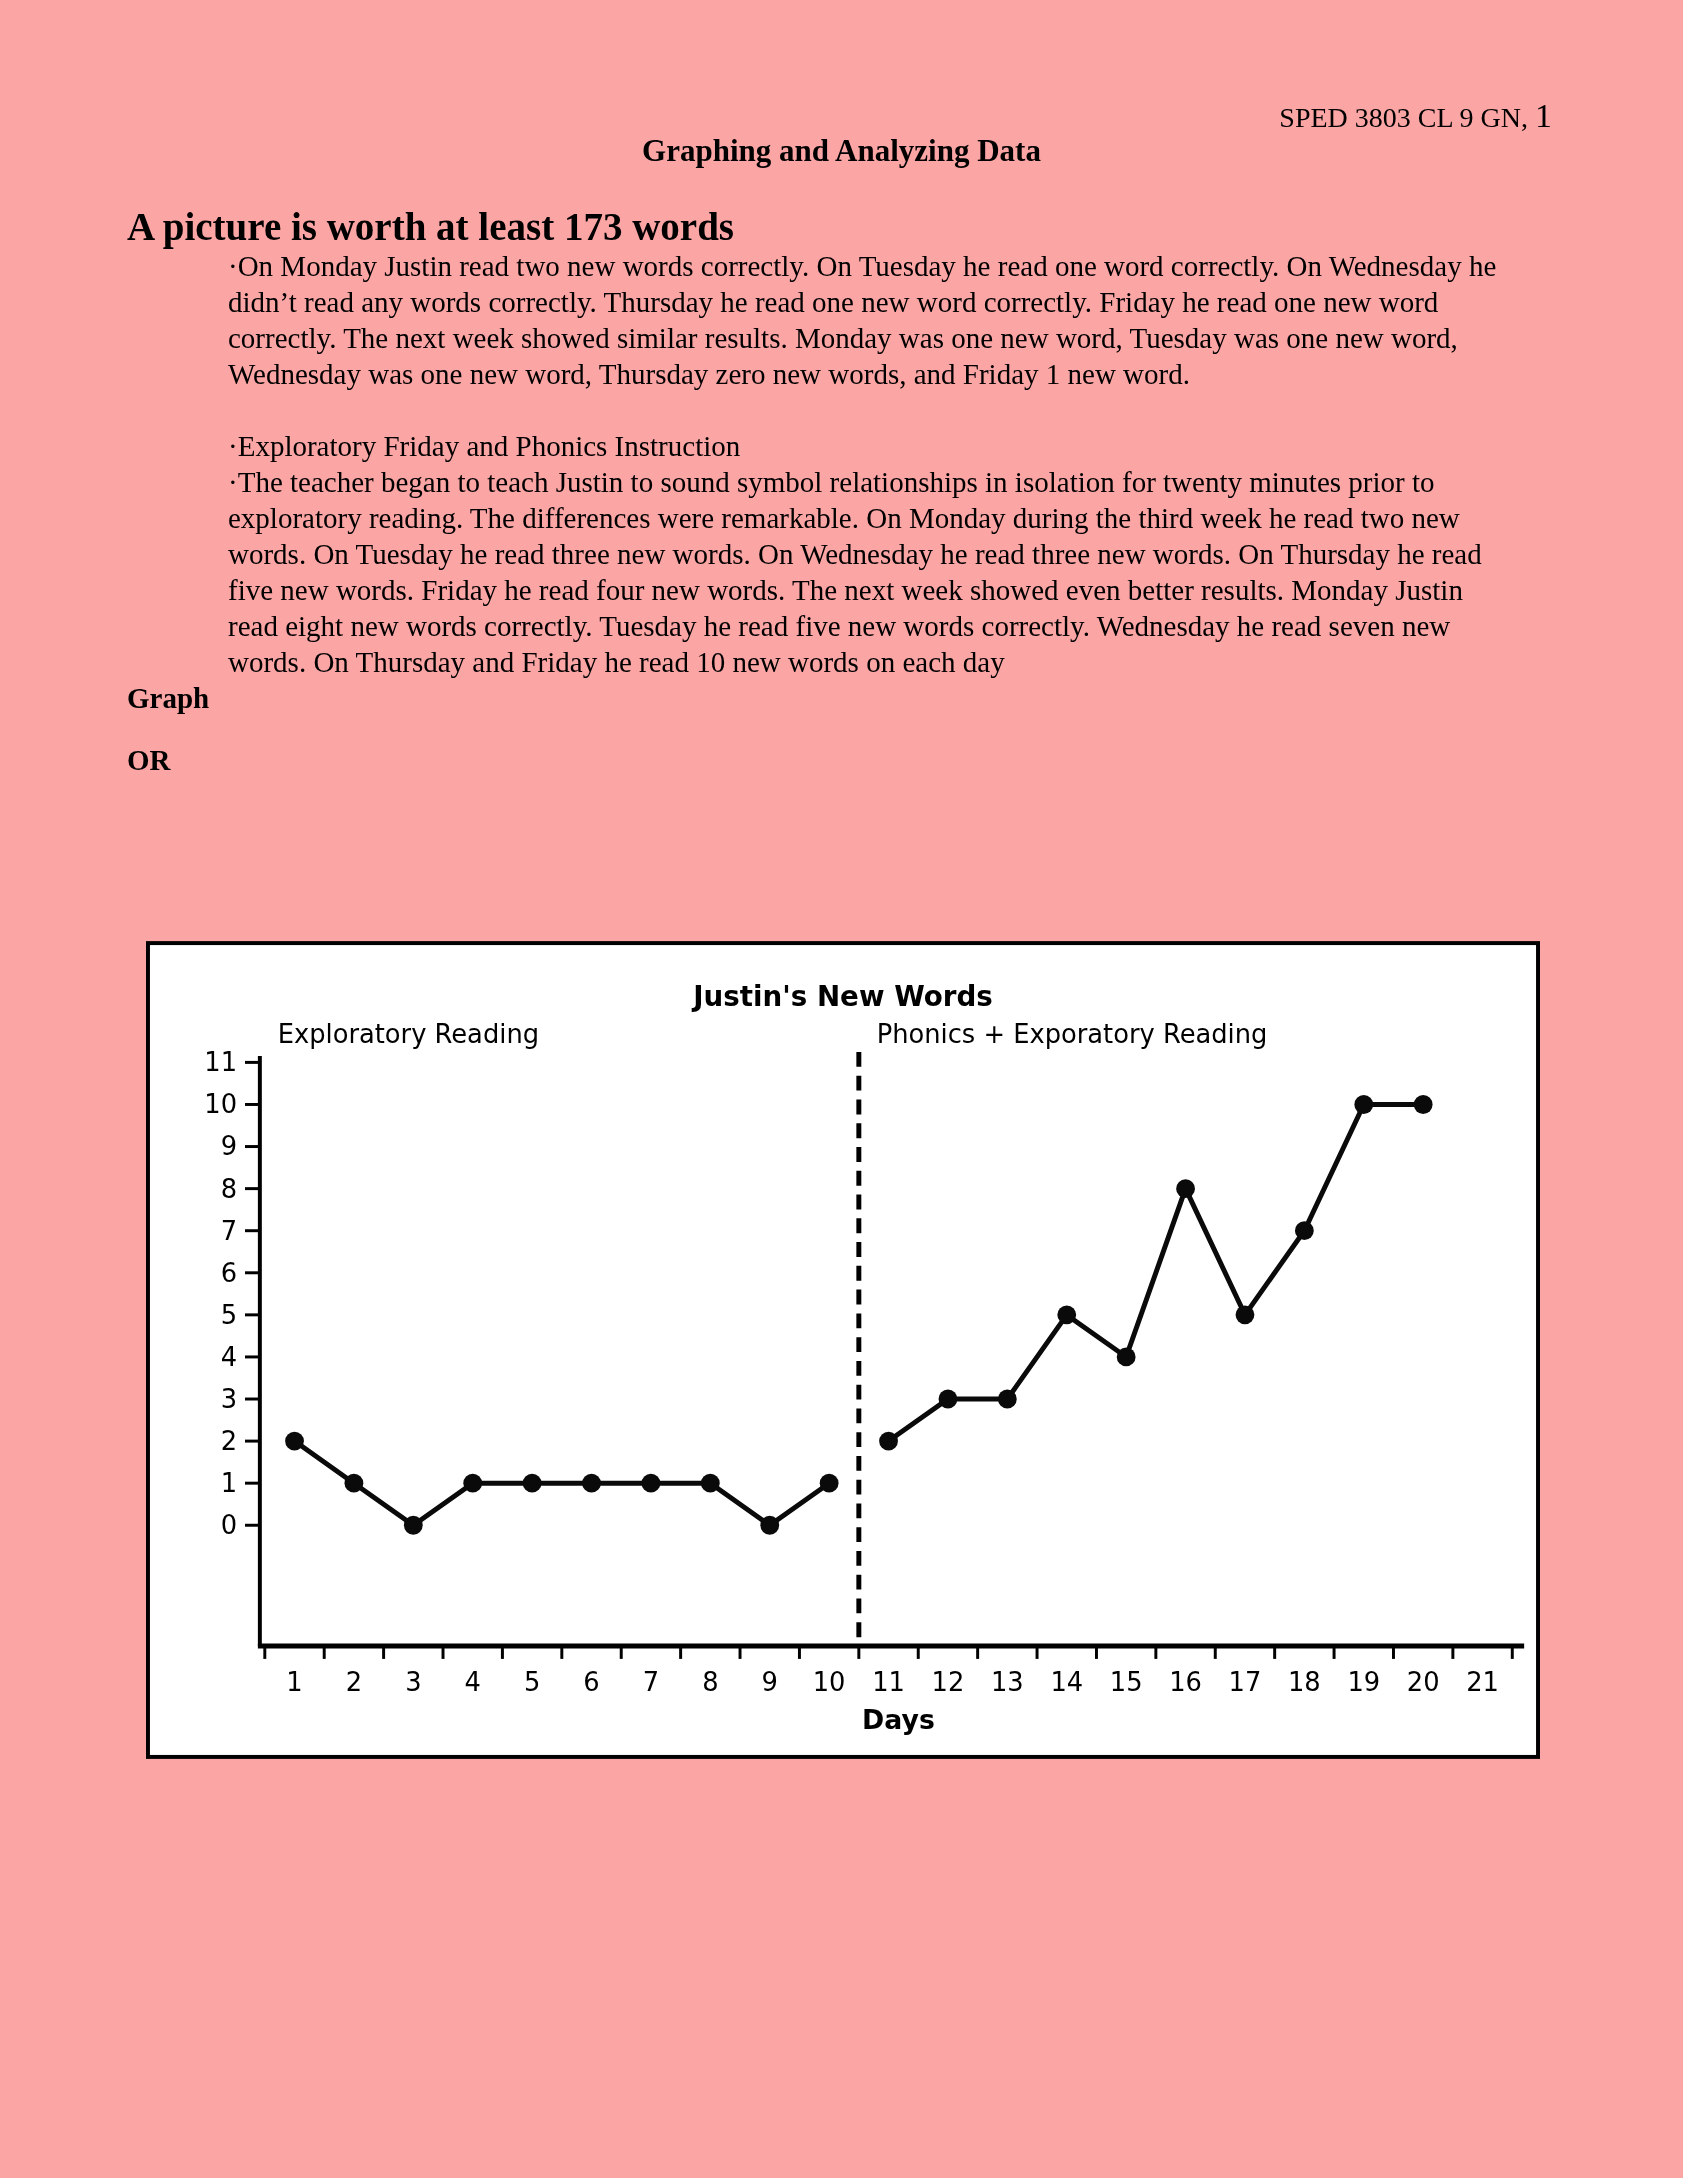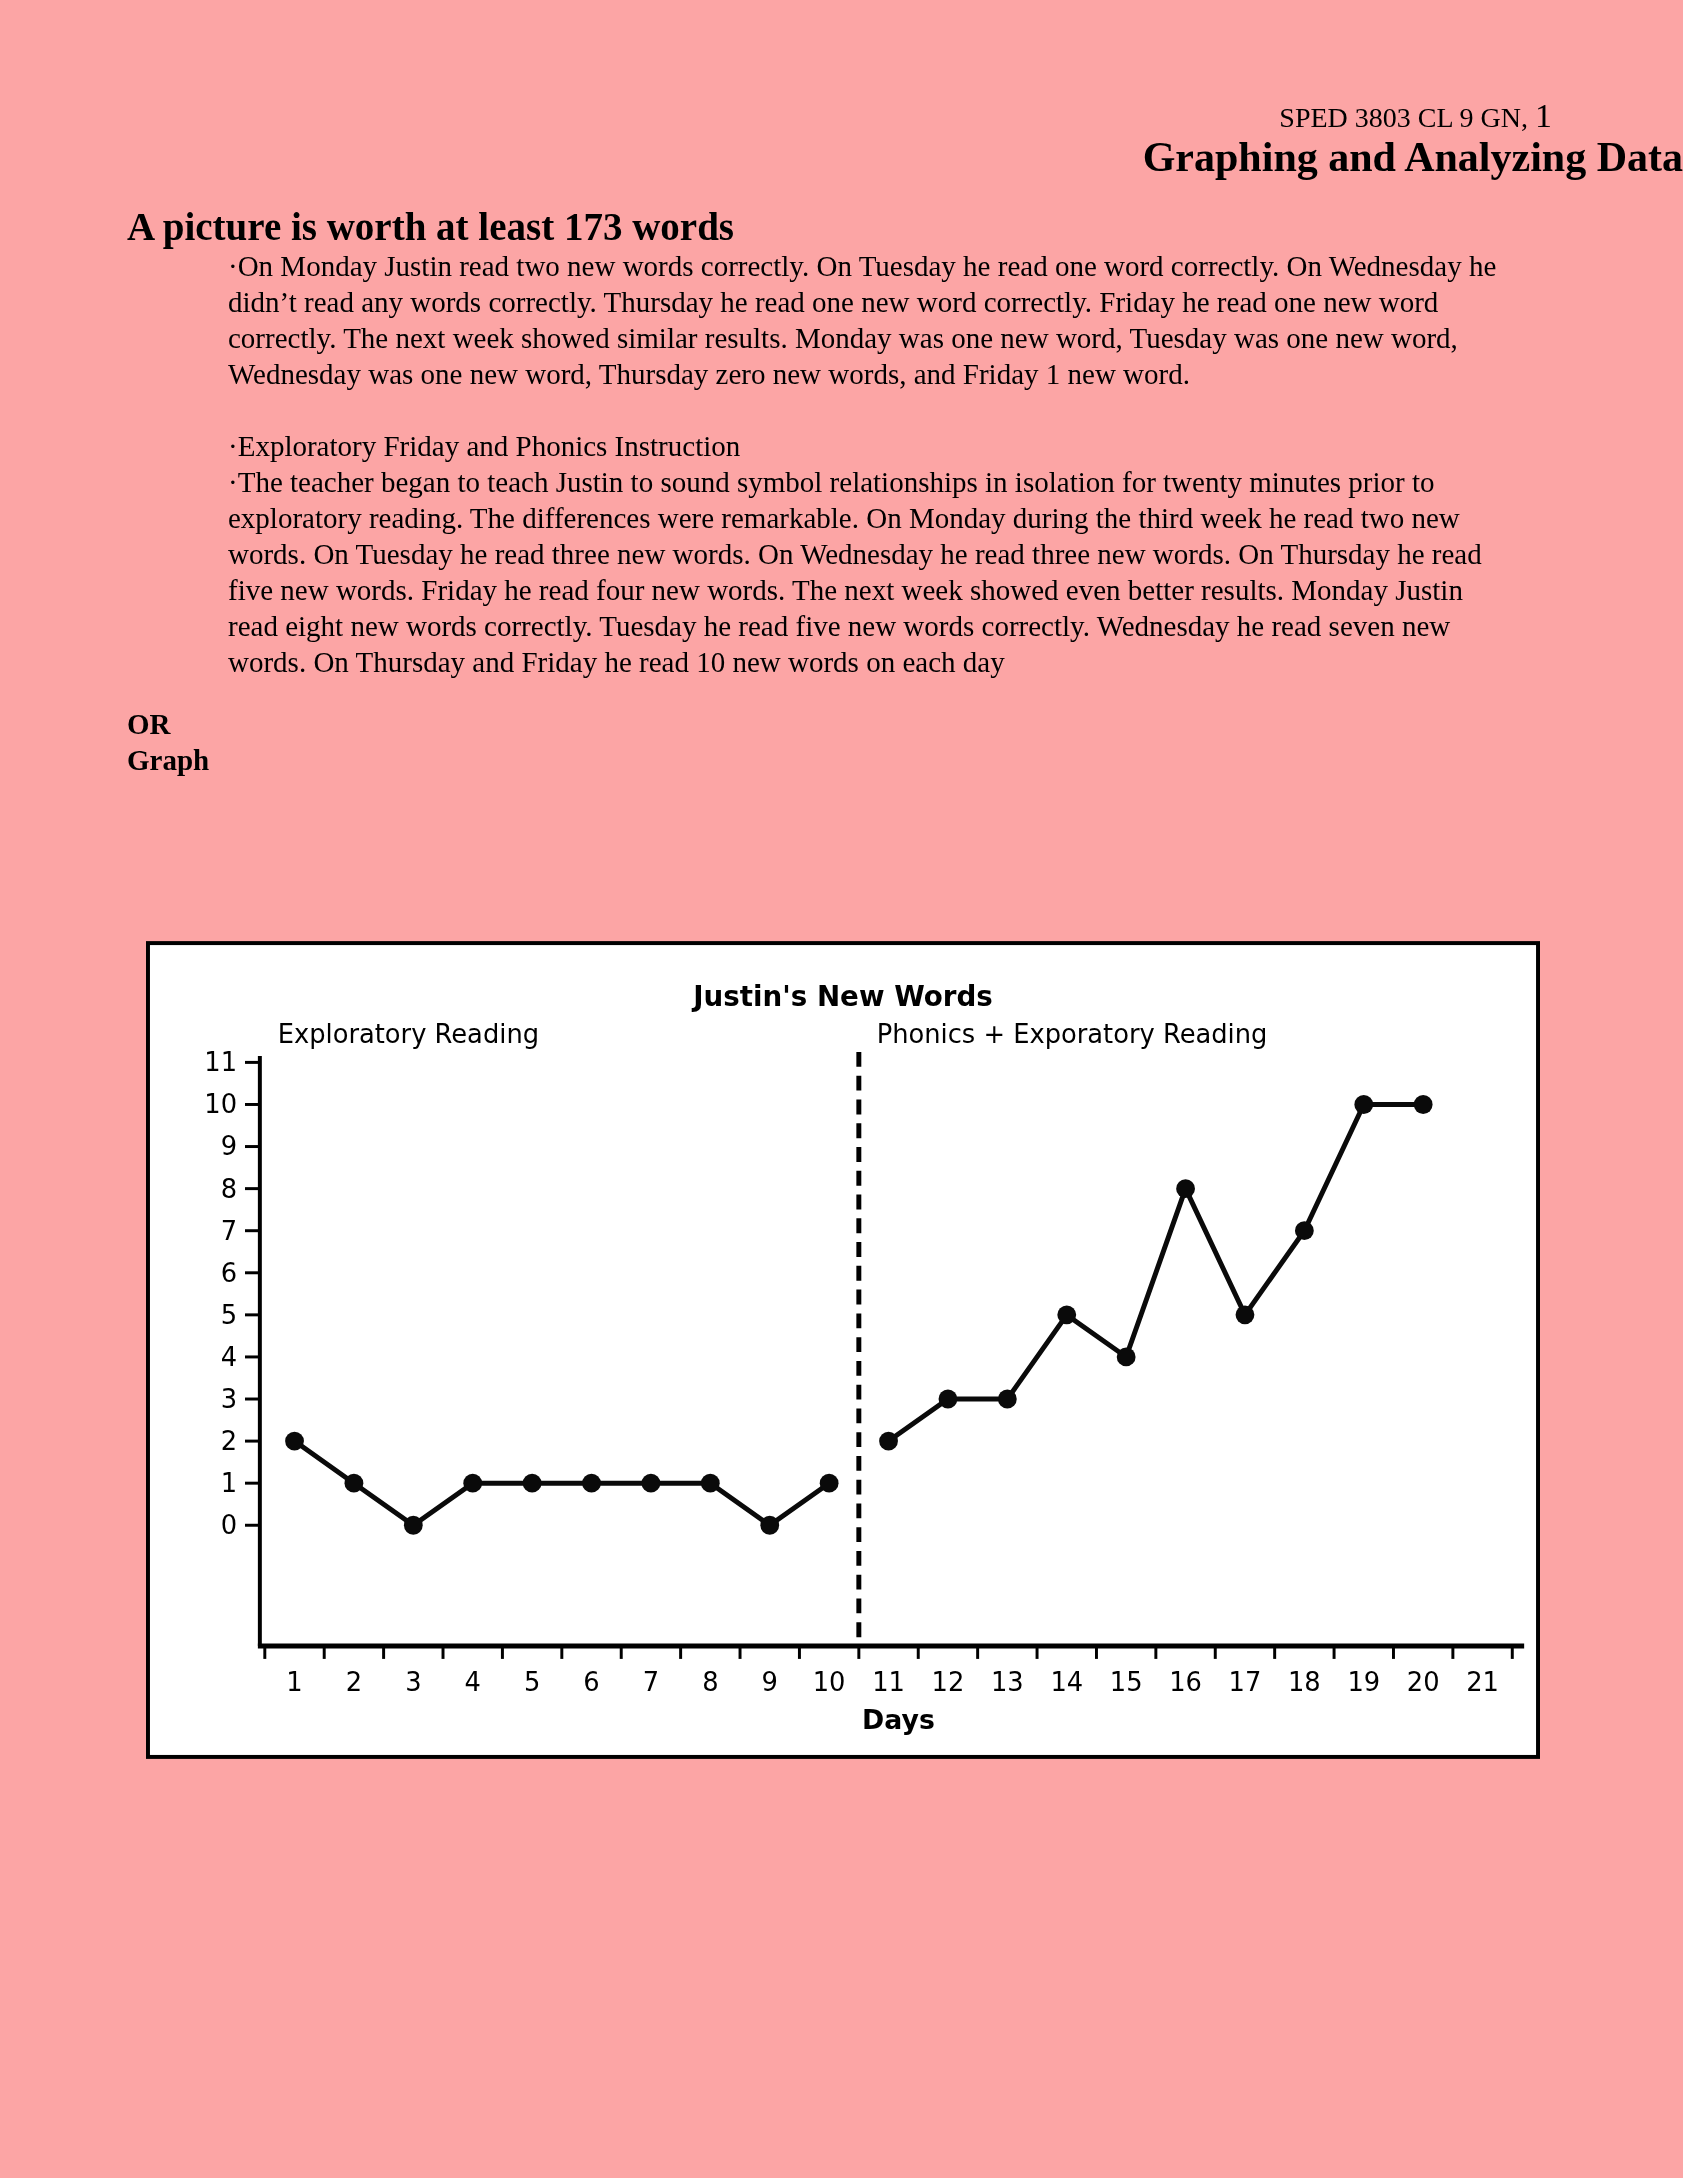--- a/index.html
+++ b/index.html
@@ -10,21 +10,21 @@
     font-family:"Liberation Serif", serif;
     overflow:hidden;
   }
   .header{
     position:absolute;top:97px;right:131px;
     font-size:28px;white-space:nowrap;
   }
   .header .pgnum{font-size:34px;}
   .doc-title{
     position:absolute;top:133px;left:0;width:100%;
-    text-align:right;font-weight:bold;font-size:42px;
+    text-align:center;font-weight:bold;font-size:31px;
   }
   .heading{
     position:absolute;left:127px;top:204px;
     font-weight:bold;font-size:39px;
   }
   .content{
     position:absolute;left:127px;top:248px;width:1386px;
     font-size:29px;line-height:36px;
   }
   .content p{margin:0 0 0 101px;}
@@ -50,22 +50,22 @@
   </div>
 
   <div class="doc-title">Graphing and Analyzing Data</div>
 
   <div class="heading">A picture is worth at least 173 words</div>
 
   <div class="content">
     <p><span>·</span><span>On Monday Justin read two new words correctly. On Tuesday he read one word correctly. On Wednesday he didn’t read any words correctly. Thursday he read one new word correctly. Friday he read one new word correctly. The next week showed similar results. Monday was one new word, Tuesday was one new word, Wednesday was one new word, Thursday zero new words, and Friday 1 new word.</span></p>
     <p class="gap-above"><span>·</span><span>Exploratory Friday and Phonics Instruction</span></p>
     <p><span>·</span><span>The teacher began to teach Justin to sound symbol relationships in isolation for twenty minutes prior to exploratory reading. The differences were remarkable. On Monday during the third week he read two new words. On Tuesday he read three new words. On Wednesday he read three new words. On Thursday he read five new words. Friday he read four new words. The next week showed even better results. Monday Justin read eight new words correctly. Tuesday he read five new words correctly. Wednesday he read seven new words. On Thursday and Friday he read 10 new words on each day</span></p>
+    <p class="plain">Graph</p>
     <p class="plain or">OR</p>
-    <p class="plain">Graph</p>
   </div>
 
   <div class="chart-wrap">
     <svg width="1394" height="820" viewBox="0 0 1408 828" xmlns="http://www.w3.org/2000/svg">
         <rect x="2" y="2" width="1404" height="822" fill="#ffffff" stroke="#000000" stroke-width="4"></rect>
         <text x="704" y="66" text-anchor="middle" font-size="28" font-weight="bold" fill="#000">Justin's New Words</text>
         <text x="133" y="103" font-size="26" fill="#000">Exploratory Reading</text>
         <text x="738" y="103" font-size="26" fill="#000">Phonics +  Exporatory Reading</text>
         <line x1="115" y1="116" x2="115" y2="712" stroke="#000" stroke-width="4"></line>
         <line x1="100" y1="590" x2="115" y2="590" stroke="#000" stroke-width="3"></line>

